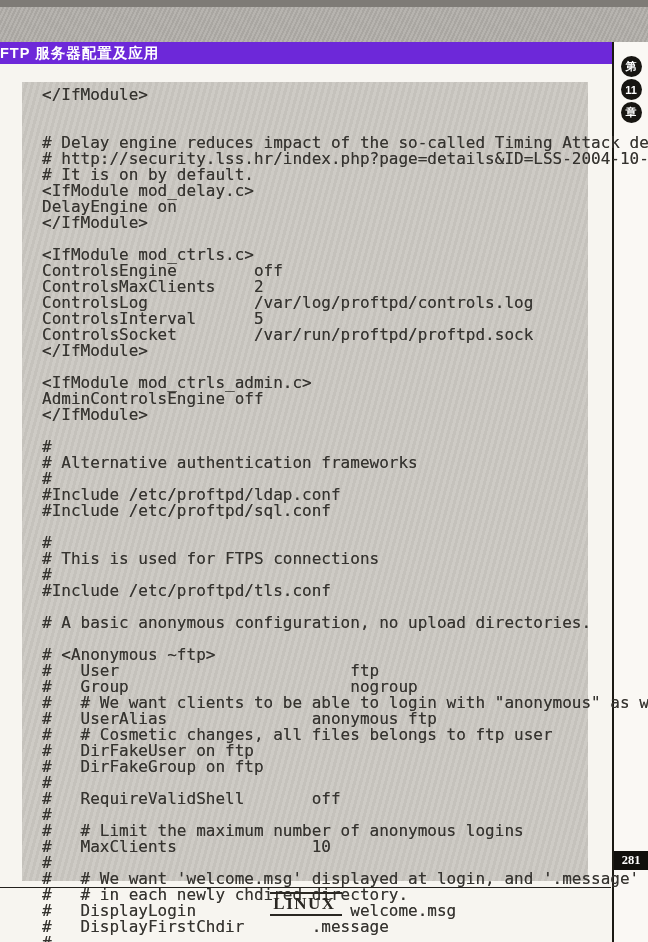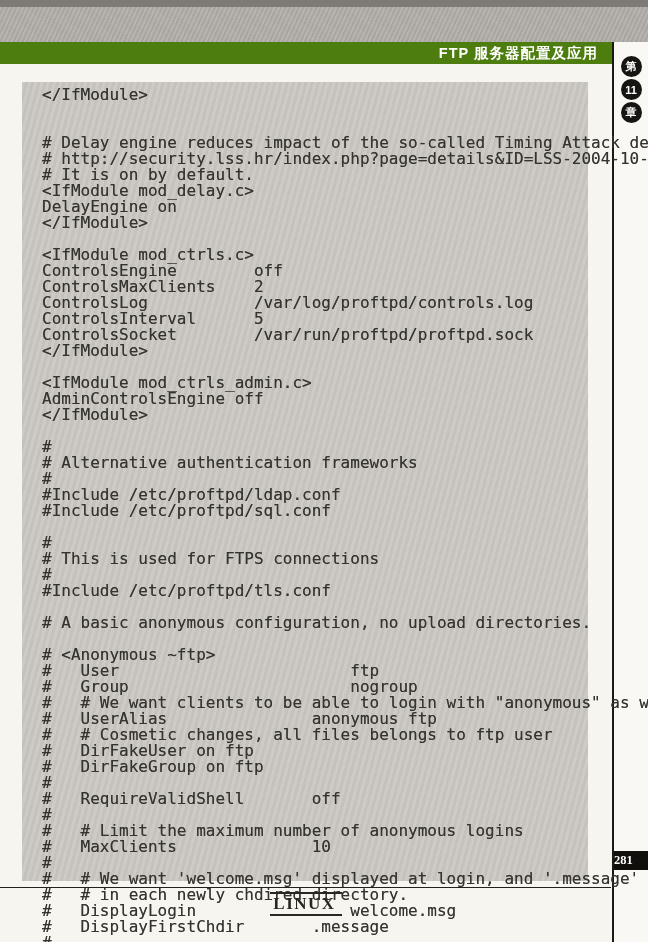--- a/index.html
+++ b/index.html
@@ -15,23 +15,22 @@
     background: #7e7b76;
   }
   .scan-band {
     position: absolute; left: 0; top: 7px; width: 648px; height: 35px;
     background: #b2afaa;
     background-image: repeating-linear-gradient(115deg,
       rgba(255,255,255,0.06) 0 2px, rgba(0,0,0,0.05) 2px 4px);
   }
   .header-bar {
     position: absolute; left: 0; top: 42px; width: 612px; height: 34px;
-    background: #4d7c0f;
+    background: #6d28d9;
     color: #ffffff;
-    text-align: right;
     line-height: 22px;
     font-size: 14.5px;
     font-weight: bold;
     letter-spacing: 1px;
     padding-right: 14px;
   }
   .side-col {
     position: absolute; left: 612px; top: 42px; width: 36px; height: 900px;
     background: #faf8f4;
     border-left: 2px solid #1b1913;
@@ -85,21 +84,21 @@
     padding: 0 6px 1px 3px;
     line-height: 19px;
   }
   .page-number-box {
     position: absolute; left: 614px; top: 851px; width: 34px; height: 19px;
     background: #100f0c;
     color: #ffffff;
     font-family: "Liberation Serif", serif;
     font-weight: bold;
     font-size: 12.5px;
-    text-align: left;
+    text-align: center;
     line-height: 19px;
   }
 </style>
 </head>
 <body>
 
 <div class="scan-top-strip"></div>
 <div class="scan-band"></div>
 
 <div class="header-bar">

